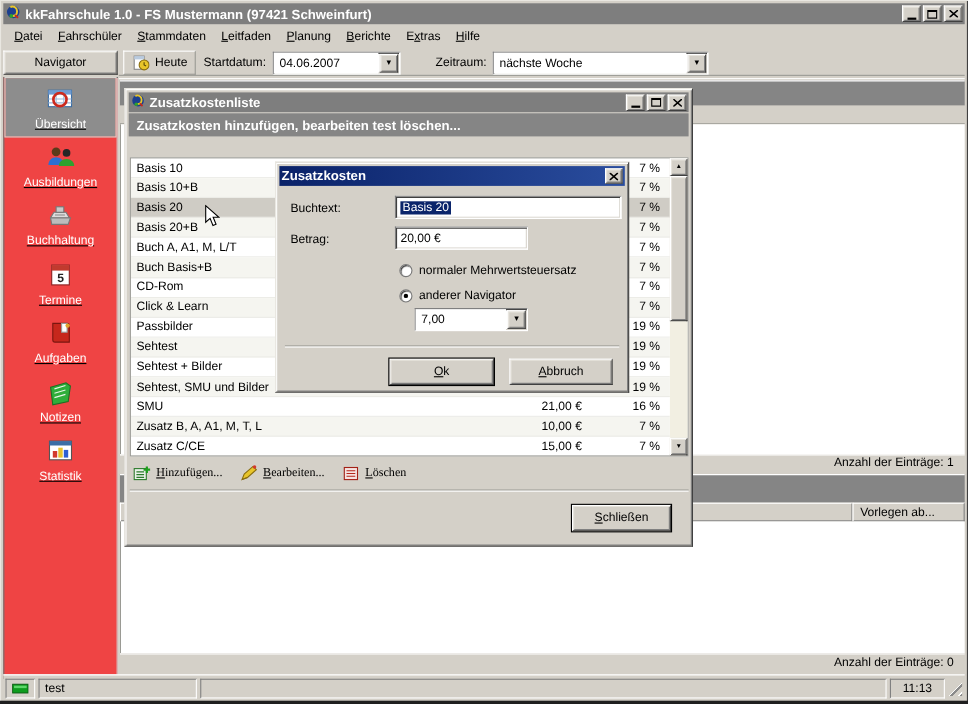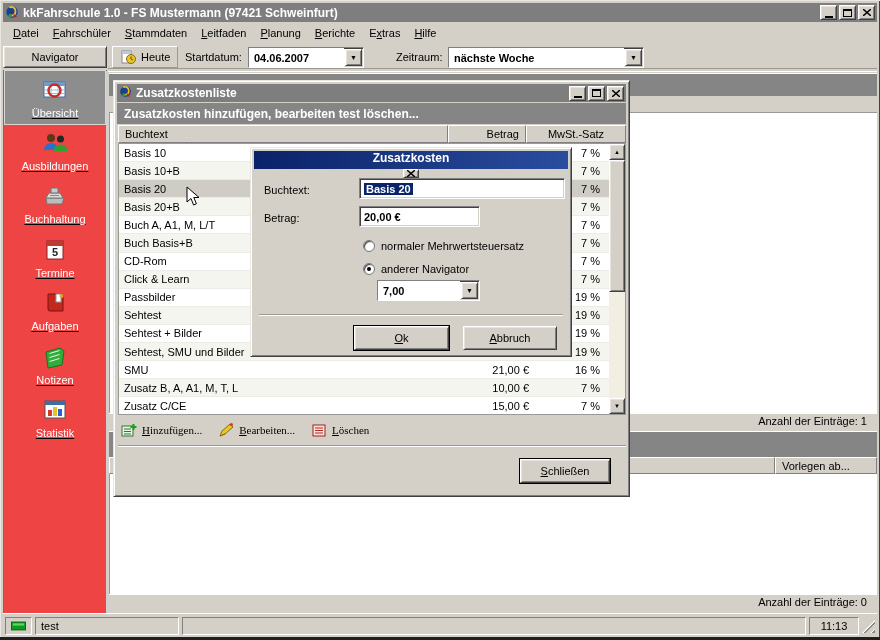--- a/index.html
+++ b/index.html
@@ -8,21 +8,21 @@
     position:relative; width:880px; height:640px;
     background:#d4d0c8; overflow:hidden;
     font-family:"Liberation Sans", sans-serif; font-size:11px; color:#000;
     box-shadow: inset 1px 1px 0 #e9e7e1, inset -1px -1px 0 #404040;
   }
   
   .raised { background:#d4d0c8; border:1px solid; border-color:#ffffff #404040 #404040 #ffffff;
             box-shadow: inset 1px 1px 0 #e6e3dc, inset -1px -1px 0 #808080; }
   .hdrcell{ background:#d4d0c8; border:1px solid; border-color:#ffffff #808080 #808080 #ffffff; }
   .sunken { background:#fff; border:1px solid; border-color:#808080 #ffffff #ffffff #808080;
-            box-shadow: inset 1px 1px 0 #404040, inset -1px -1px 0 #d4d0c8; font-weight: bold; }
+            box-shadow: inset 1px 1px 0 #404040, inset -1px -1px 0 #d4d0c8; }
   .btn { font:inherit; display:flex; align-items:center; justify-content:center; cursor:default; }
   .btn.default { outline:1px solid #000; }
   
   .titlebar { position:absolute; left:3px; top:3px; right:3px; height:19px; background:#7e7e7e;
               display:flex; align-items:center; gap:4px; padding:0 2px; }
   .title-text { flex:1; color:#fff; font-weight:bold; font-size:12px; white-space:nowrap; }
   .winbtns { display:flex; gap:2px; }
   .wbtn { width:17px; height:15px; }
   .ic-min { width:8px; height:2px; background:#000; margin-top:8px; }
   .ic-max { width:9px; height:8px; border:1px solid #000; border-top-width:2px; }
@@ -63,21 +63,21 @@
   .grip { position:absolute; right:2px; bottom:4px; width:13px; height:13px;
           background:repeating-linear-gradient(135deg, transparent 0 3px, #fff 3px 4px, #8a8a8a 4px 6px);
           clip-path:polygon(100% 0, 100% 100%, 0 100%); }
   .screen-edge { position:absolute; left:0; bottom:0; width:880px; height:3px; background:#1f1f1f; }
   
   .dlg { position:absolute; background:#d4d0c8; border:1px solid; border-color:#e9e7e1 #404040 #404040 #e9e7e1;
          box-shadow: inset 1px 1px 0 #fff, inset -1px -1px 0 #808080; }
   .dlg-titlebar { position:absolute; left:3px; top:3px; right:3px; height:18px; display:flex; align-items:center;
                   gap:4px; padding:0 2px; color:#fff; font-weight:bold; font-size:12px; }
   .tb-gray { background:#7e7e7e; }
-  .tb-navy { background:linear-gradient(90deg,#0a2269,#2a4d9e);flex-direction:column; }
+  .tb-navy { background:linear-gradient(90deg,#0a2269,#2a4d9e); }
   #dlg-list { left:113px; top:80px; width:517px; height:417px; z-index:10; }
   .substrip { position:absolute; left:3px; top:22px; right:3px; height:21px; background:#858585; color:#fff;
               font-weight:bold; font-size:12px; display:flex; align-items:center; padding-left:7px; }
   .colhdr { position:absolute; left:4px; top:44px; width:508px; display:flex; }
   .colhdr .hdrcell { height:18px; display:flex; align-items:center; padding:0 6px; }
   .sort-ico { margin-left:18px; color:#efede6; font-size:9px; text-shadow:0 0 1px #9a9a94; }
   .listbox { position:absolute; left:4px; top:62px; width:508px; height:272px; background:#fff; border:1px solid #9a9a94; }
   .rows { position:absolute; left:0; top:0; right:16px; bottom:0; overflow:hidden; }
   .lrow { height:18.1px; display:flex; align-items:center; border-bottom:1px solid #ecece7; }
   .lrow.alt { background:#f5f5f0; }
@@ -285,28 +285,20 @@
             <span class="ic-max"></span>
           </button>
         <button class="wbtn raised btn">
             <svg width="8" height="7" viewBox="0 0 8 7">
               <path d="M0 0l8 7M8 0l-8 7" stroke="#000" stroke-width="1.4"></path>
             </svg>
           </button>
       </span>
     </div>
     <div class="substrip">Zusatzkosten hinzufügen, bearbeiten test löschen...</div>
-    <div class="colhdr">
-      <span class="hdrcell" style="width:330px">
-        <span>Buchtext</span>
-        <span class="sort-ico">△</span>
-      </span>
-      <span class="hdrcell" style="width:78px; justify-content:flex-end;">Betrag</span>
-      <span class="hdrcell" style="width:100px; justify-content:center;">MwSt.-Satz</span>
-    </div>
     <div class="listbox">
       <div class="rows" id="listrows">
           <div class="lrow">
             <span class="lr-text">Basis 10</span>
             <span class="lr-betrag"></span>
             <span class="lr-mwst">7 %</span>
           </div>
           <div class="lrow alt">
             <span class="lr-text">Basis 10+B</span>
             <span class="lr-betrag"></span>

